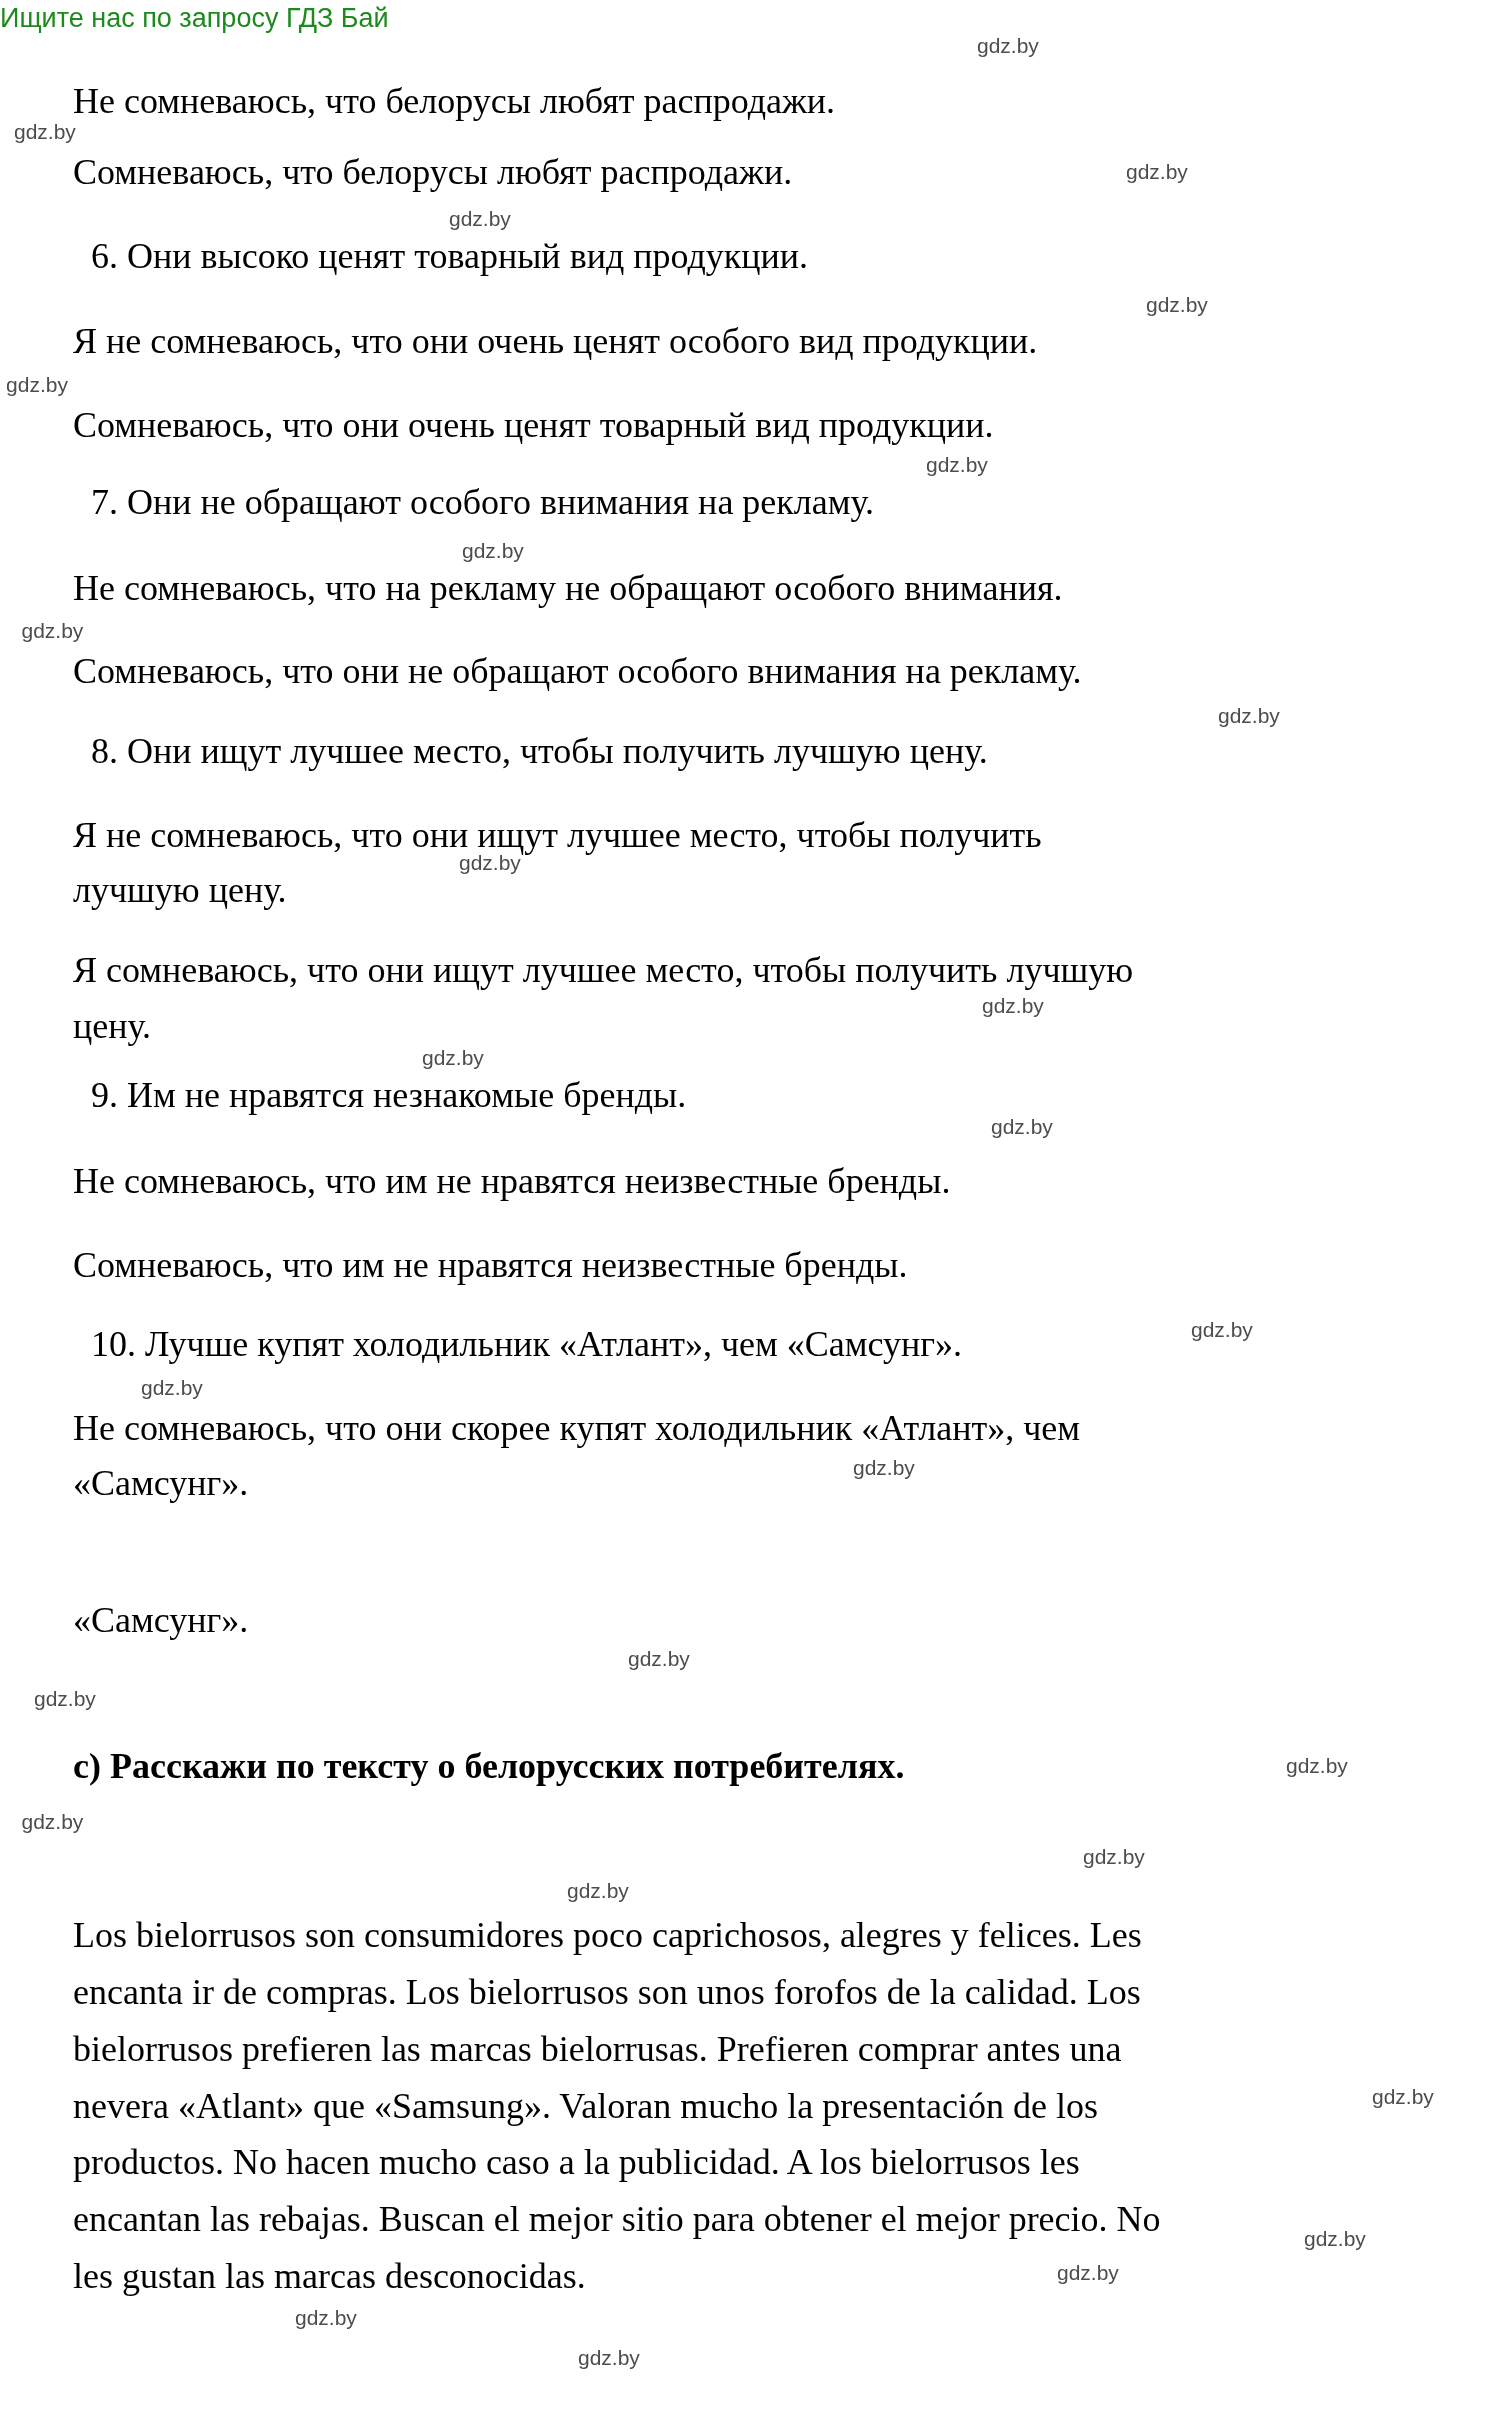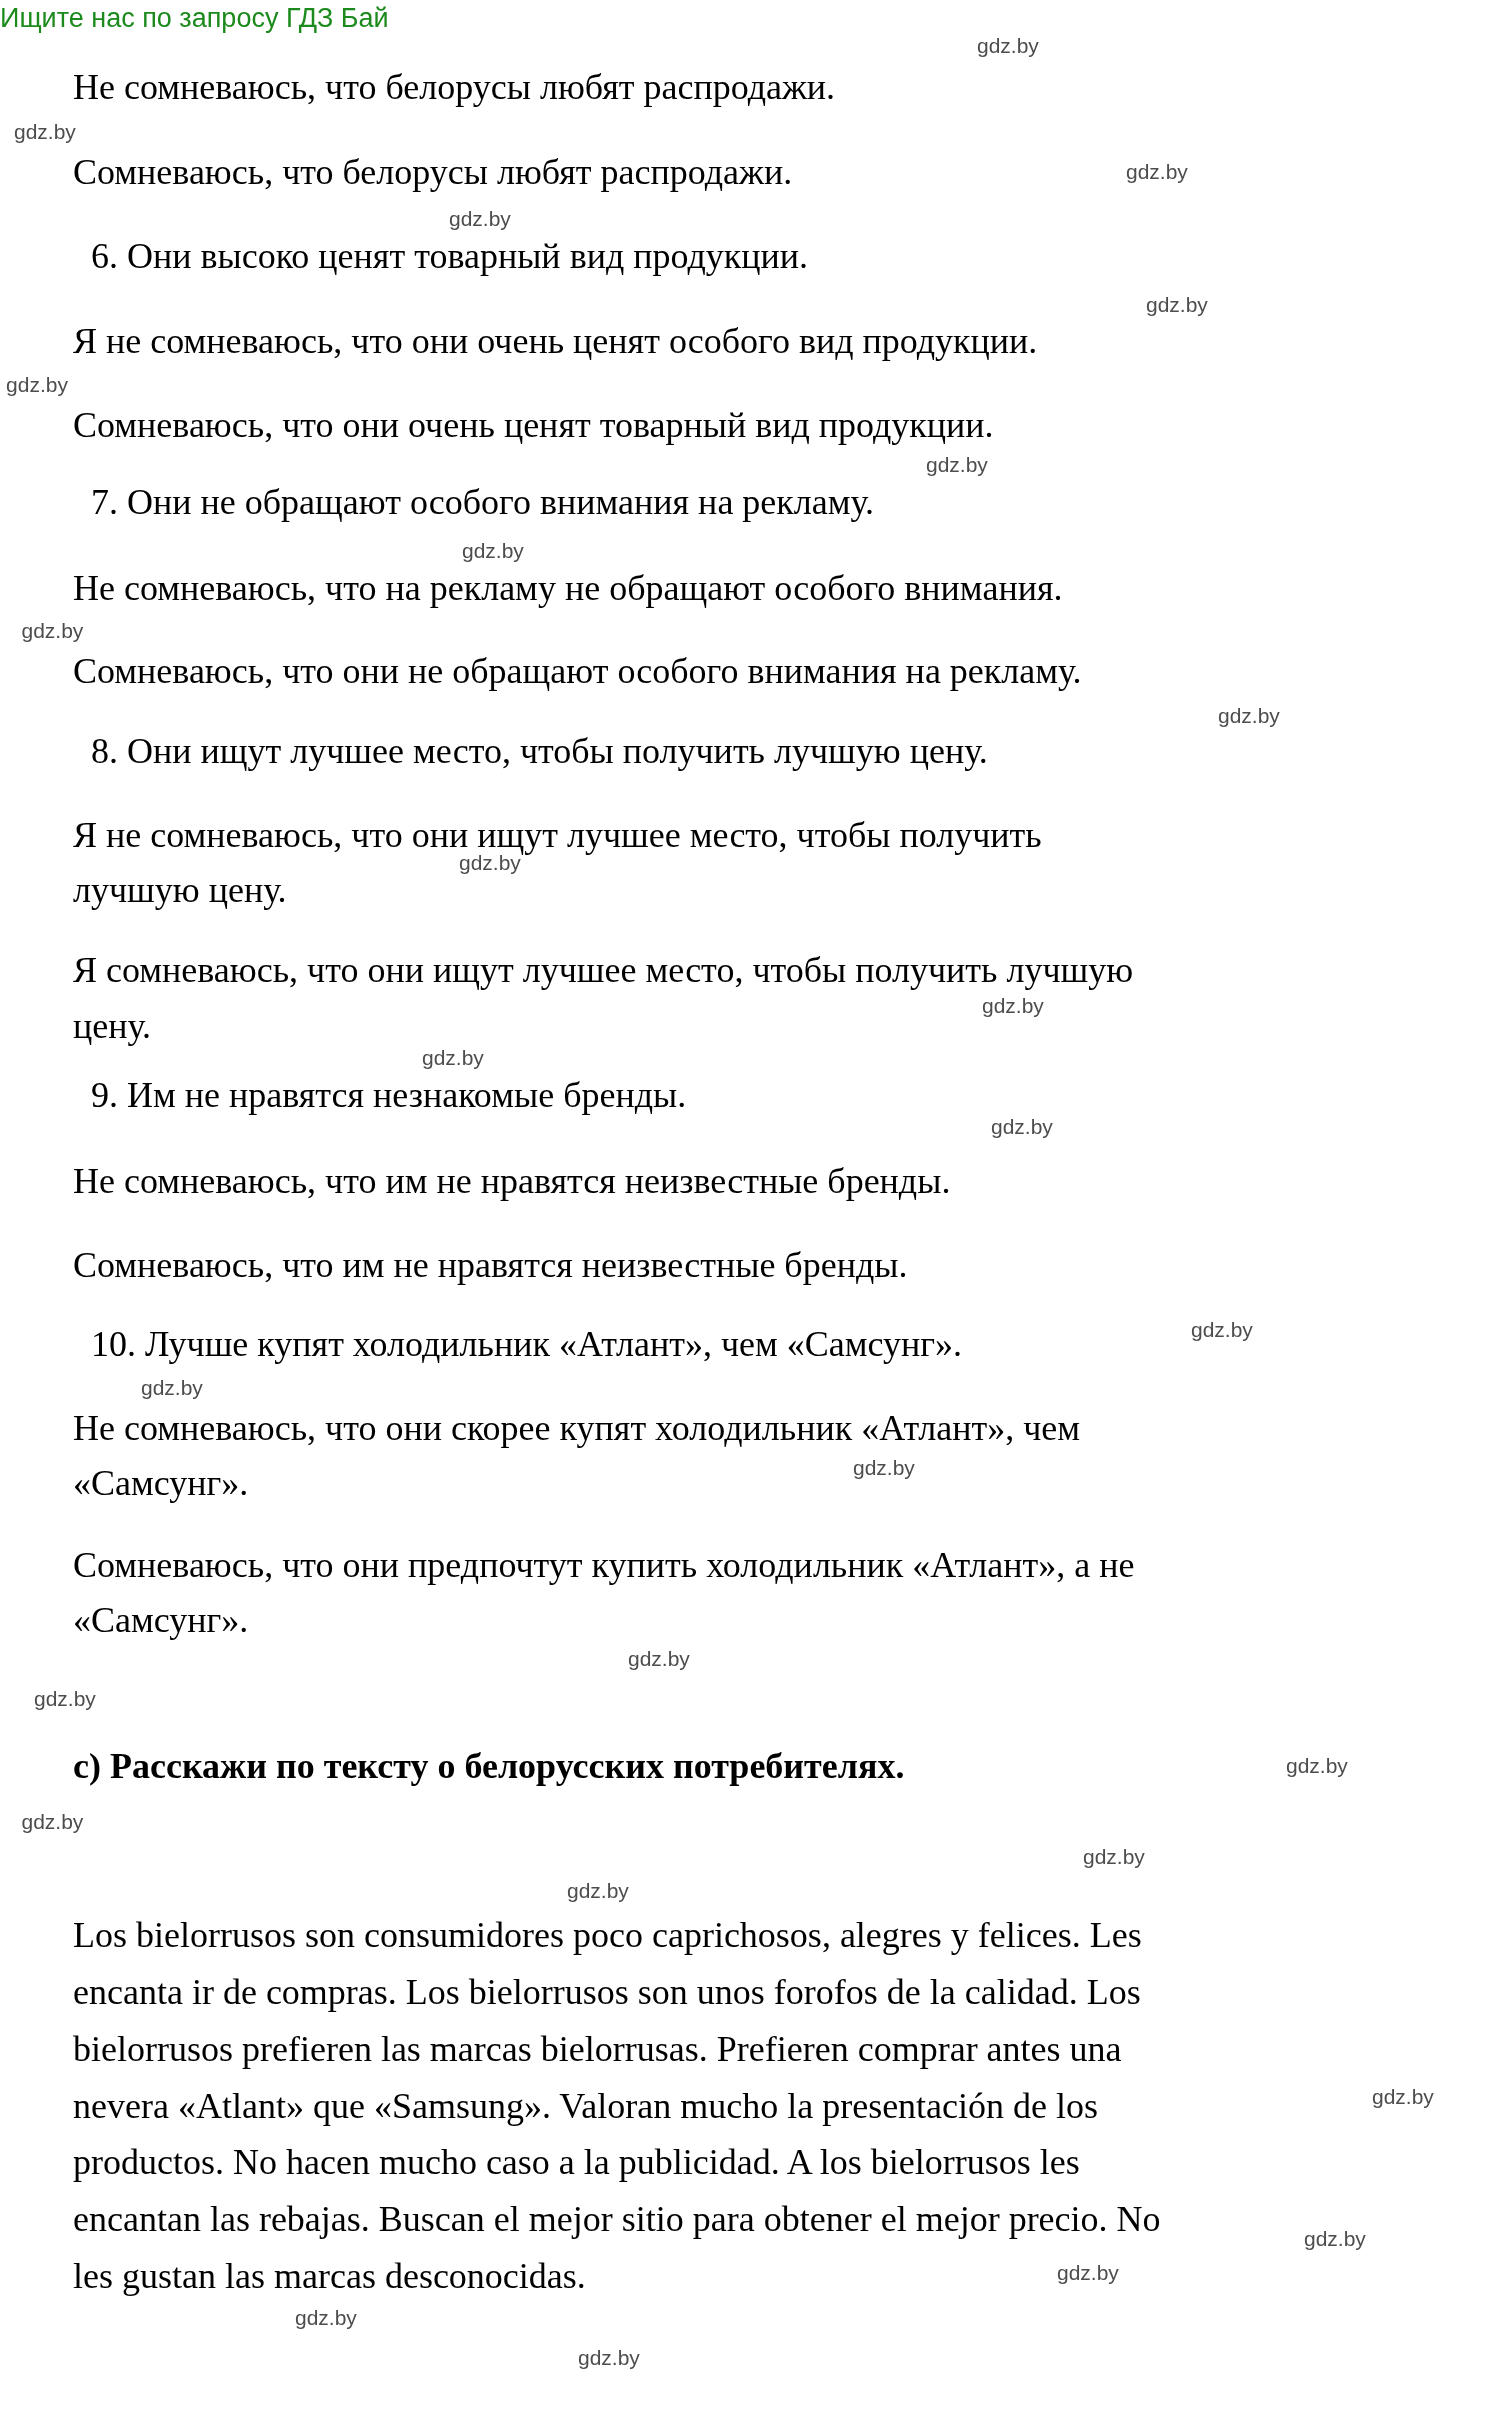--- a/index.html
+++ b/index.html
@@ -53,40 +53,39 @@
     cursor: pointer;
   }
 </style>
 </head>
 <body>
 
 <div class="canvas">
 
   <div class="promo">Ищите нас по запросу ГДЗ Бай</div>
 
-  <div class="line" style="top:66px">Не сомневаюсь, что белорусы любят распродажи.</div>
+  <div class="line" style="top:80px">Не сомневаюсь, что белорусы любят распродажи.</div>
   <div class="line" style="top:151px">Сомневаюсь, что белорусы любят распродажи.</div>
   <div class="line num" style="top:235px">6. Они высоко ценят товарный вид продукции.</div>
   <div class="line" style="top:320px">Я не сомневаюсь, что они очень ценят особого вид продукции.</div>
   <div class="line" style="top:404px">Сомневаюсь, что они очень ценят товарный вид продукции.</div>
   <div class="line num" style="top:481px">7. Они не обращают особого внимания на рекламу.</div>
   <div class="line" style="top:567px">Не сомневаюсь, что на рекламу не обращают особого внимания.</div>
   <div class="line" style="top:650px">Сомневаюсь, что они не обращают особого внимания на рекламу.</div>
   <div class="line num" style="top:730px">8. Они ищут лучшее место, чтобы получить лучшую цену.</div>
   <div class="line" style="top:814px">Я не сомневаюсь, что они ищут лучшее место, чтобы получить</div>
   <div class="line" style="top:869px">лучшую цену.</div>
   <div class="line" style="top:949px">Я сомневаюсь, что они ищут лучшее место, чтобы получить лучшую</div>
   <div class="line" style="top:1005px">цену.</div>
   <div class="line num" style="top:1074px">9. Им не нравятся незнакомые бренды.</div>
   <div class="line" style="top:1160px">Не сомневаюсь, что им не нравятся неизвестные бренды.</div>
   <div class="line" style="top:1244px">Сомневаюсь, что им не нравятся неизвестные бренды.</div>
   <div class="line num" style="top:1323px">10. Лучше купят холодильник «Атлант», чем «Самсунг».</div>
   <div class="line" style="top:1407px">Не сомневаюсь, что они скорее купят холодильник «Атлант», чем</div>
   <div class="line" style="top:1462px">«Самсунг».</div>
-  <div class="line" style="top:1544px">Сомневаюсь, что они предпочтут купить холодильник «Атлант», а не</div>
   <div class="line" style="top:1599px">«Самсунг».</div>
   <div class="line bold" style="top:1745px">с) Расскажи по тексту о белорусских потребителях.</div>
   <div class="line" style="top:1914px">Los bielorrusos son consumidores poco caprichosos, alegres y felices. Les</div>
   <div class="line" style="top:1971px">encanta ir de compras. Los bielorrusos son unos forofos de la calidad. Los</div>
   <div class="line" style="top:2028px">bielorrusos prefieren las marcas bielorrusas. Prefieren comprar antes una</div>
   <div class="line" style="top:2085px">nevera «Atlant» que «Samsung». Valoran mucho la presentación de los</div>
   <div class="line" style="top:2141px">productos. No hacen mucho caso a la publicidad. A los bielorrusos les</div>
   <div class="line" style="top:2198px">encantan las rebajas. Buscan el mejor sitio para obtener el mejor precio. No</div>
   <div class="line" style="top:2255px">les gustan las marcas desconocidas.</div>
 

